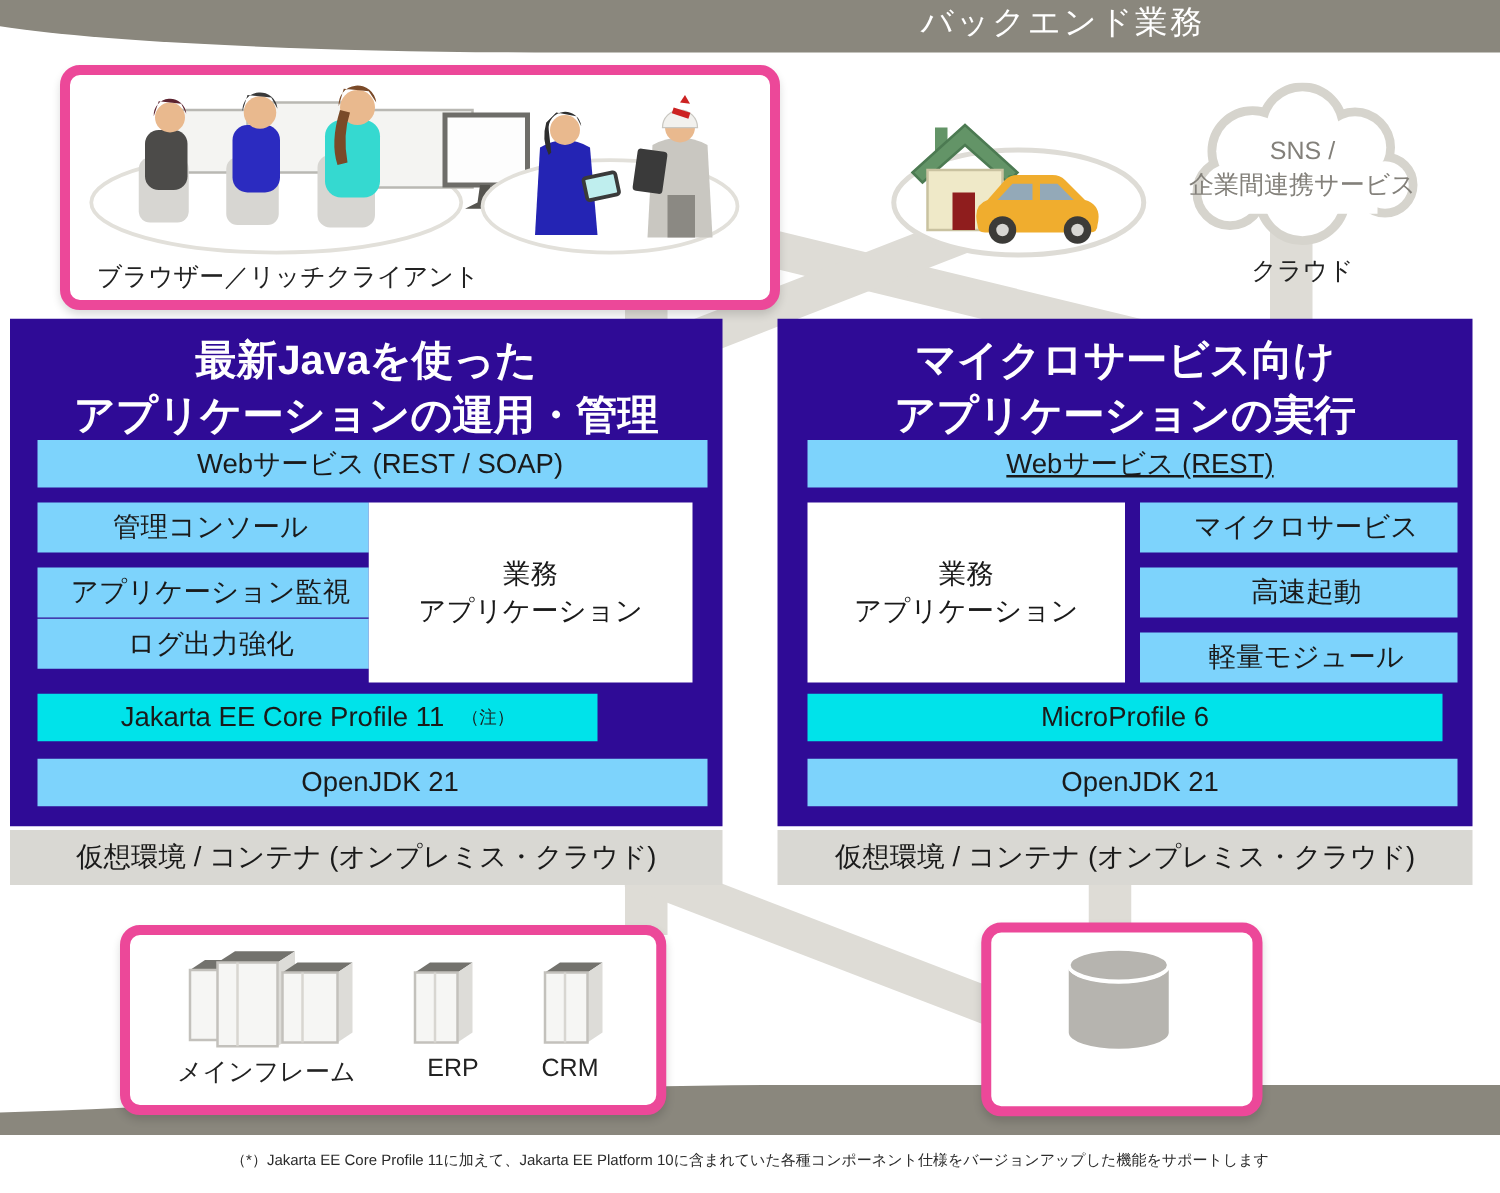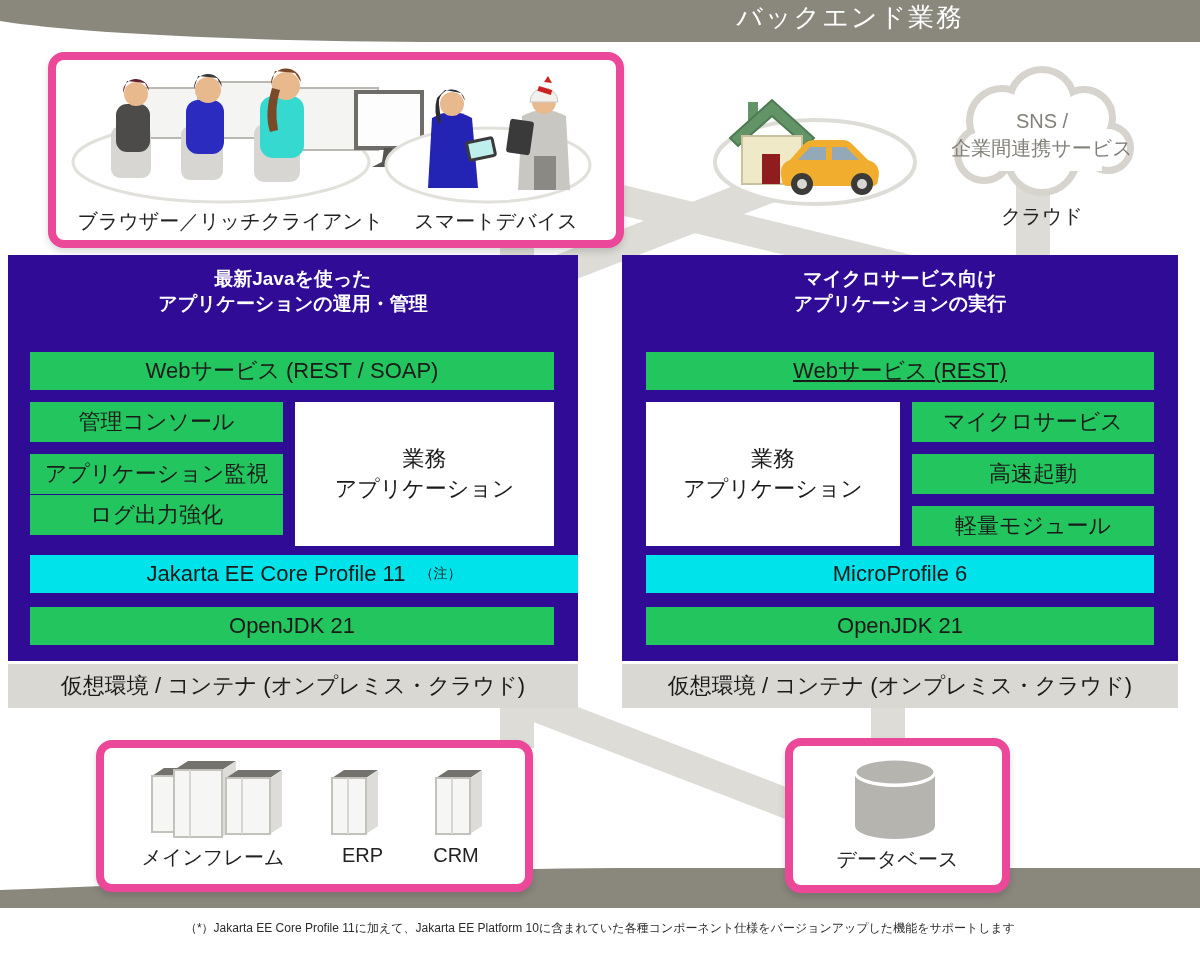--- a/index.html
+++ b/index.html
@@ -7,23 +7,23 @@
          font-family:"Liberation Sans","DejaVu Sans",sans-serif;color:#1a1a1a;}
   .abs{position:absolute;}
   .flexc{display:flex;align-items:center;justify-content:center;text-align:center;}
   
   .band-label{color:#fff;font-size:26px;letter-spacing:2px;}
   
   .wbox{background:#fff;border:8px solid #ec4899;border-radius:16px;
         box-shadow:0 4px 7px rgba(0,0,0,.14);}
   
   .panel{background:#2f0b96;}
-  .panel-title{color:#fff;font-weight:bold;font-size:19px;line-height:1.32;
+  .panel-title{color:#fff;font-weight:bold;font-size:33px;line-height:1.32;
                text-align:center;width:100%;padding-top:11px;}
-  .grow{background:#22c55e;font-size:22px;}
+  .grow{background:#7dd3fc;font-size:22px;padding-left:12px;}
   .wrow{background:#ffffff;font-size:22px;line-height:1.35;}
   .crow{background:#00e3ea;font-size:22px;}
   .crow .note{font-size:14px;margin-left:14px;}
   .envbar{background:#d9d8d3;font-size:22px;}
   .icolabel{font-size:20px;color:#222;}
   .cloudtext{font-size:20px;line-height:1.35;color:#83807a;}
   .footnote{font-size:12px;color:#2b2b2b;text-align:center;width:100%;}
 </style>
 </head>
 <body>
@@ -93,21 +93,20 @@
         <path d="M466,56 q22,-12 44,0 l4,74 -52,0 z" fill="#c9c7c1"></path>
         <rect x="478" y="96" width="22" height="34" fill="#8b8983"></rect>
         <circle cx="488" cy="42" r="12" fill="#e9b98e"></circle>
         <path d="M474,42 a14,14 0 0 1 28,0 z" fill="#f2f1ee" stroke="#c9c7c1" stroke-width="1"></path>
         <rect x="482" y="28" width="14" height="5" fill="#cc2222" transform="rotate(18 489 30)"></rect>
         <rect x="452" y="60" width="24" height="34" rx="3" fill="#3a3a3a" transform="rotate(8 464 77)"></rect>
         <path d="M488,22 l4,-6 4,7 z" fill="#cc2222"></path>
       </g>
     </svg>
     <div class="abs icolabel" style="left:2px;top:148px;width:345px;text-align:center;">ブラウザー／リッチクライアント</div>
-    <div class="abs icolabel" style="left:330px;top:148px;width:220px;text-align:center;">スマートデバイス</div>
   </div>
 
   <svg class="abs" style="left:710px;top:96px;" width="210" height="112" viewBox="0 0 210 112">
     <ellipse cx="105" cy="66" rx="100" ry="42" fill="#fff" stroke="#dedcd6" stroke-width="4"></ellipse>
     <g>
       <rect x="38" y="6" width="10" height="22" fill="#639467"></rect>
       <path d="M20,42 L62,4 L104,42 L96,50 L62,20 L28,50 Z" fill="#639467" stroke="#4c7a52" stroke-width="2"></path>
       <rect x="32" y="40" width="60" height="48" fill="#efe9c8" stroke="#c9c2a0" stroke-width="2"></rect>
       <rect x="52" y="58" width="18" height="30" fill="#8f1d1d"></rect>
     </g>
@@ -156,21 +155,21 @@
     <div class="abs grow flexc" style="left:22px;top:97px;width:524px;height:38px;">Webサービス (REST / SOAP)</div>
     <div class="abs grow flexc" style="left:22px;top:147px;width:253px;height:40px;">管理コンソール</div>
     <div class="abs grow flexc" style="left:22px;top:199px;width:253px;height:40px;">アプリケーション監視</div>
     <div class="abs grow flexc" style="left:22px;top:240px;width:253px;height:40px;">ログ出力強化</div>
     <div class="abs wrow flexc" style="left:287px;top:147px;width:259px;height:144px;">
       <div>
         <div>業務</div>
         <div>アプリケーション</div>
       </div>
     </div>
-    <div class="abs crow flexc" style="left:22px;top:300px;width:548px;height:38px;">
+    <div class="abs crow flexc" style="left:22px;top:300px;width:448px;height:38px;">
       <span>Jakarta EE Core Profile 11</span>
       <span class="note">（注）</span>
     </div>
     <div class="abs grow flexc" style="left:22px;top:352px;width:524px;height:38px;">OpenJDK 21</div>
   </div>
   <div class="abs envbar flexc" style="left:8px;top:664px;width:570px;height:44px;">仮想環境 / コンテナ (オンプレミス・クラウド)</div>
 
   <div class="abs panel" style="left:622px;top:255px;width:556px;height:406px;">
     <div class="panel-title">
       <div>マイクロサービス向け</div>
@@ -225,18 +224,17 @@
     <div class="abs icolabel" style="left:19px;top:96px;width:180px;text-align:center;">メインフレーム</div>
     <div class="abs icolabel" style="left:219px;top:96px;width:60px;text-align:right;">ERP</div>
     <div class="abs icolabel" style="left:322px;top:96px;width:60px;text-align:center;">CRM</div>
   </div>
 
   <div class="abs wbox" style="left:785px;top:738px;width:209px;height:139px;">
     <svg class="abs" style="left:0;top:12px;" width="205" height="84" viewBox="0 0 205 84">
       <path d="M62,16 a40,13 0 0 0 80,0 l0,52 a40,13 0 0 1 -80,0 z" fill="#b6b4af"></path>
       <ellipse cx="102" cy="14" rx="40" ry="13" fill="#b6b4af" stroke="#fff" stroke-width="3"></ellipse>
     </svg>
-    <div class="abs icolabel" style="left:0;top:100px;width:209px;text-align:center;">データベース</div>
   </div>
 
   <div class="abs footnote" style="left:0;top:920px;">（*）Jakarta EE Core Profile 11に加えて、Jakarta EE Platform 10に含まれていた各種コンポーネント仕様をバージョンアップした機能をサポートします</div>
 
 </div>
 
 </body></html>

